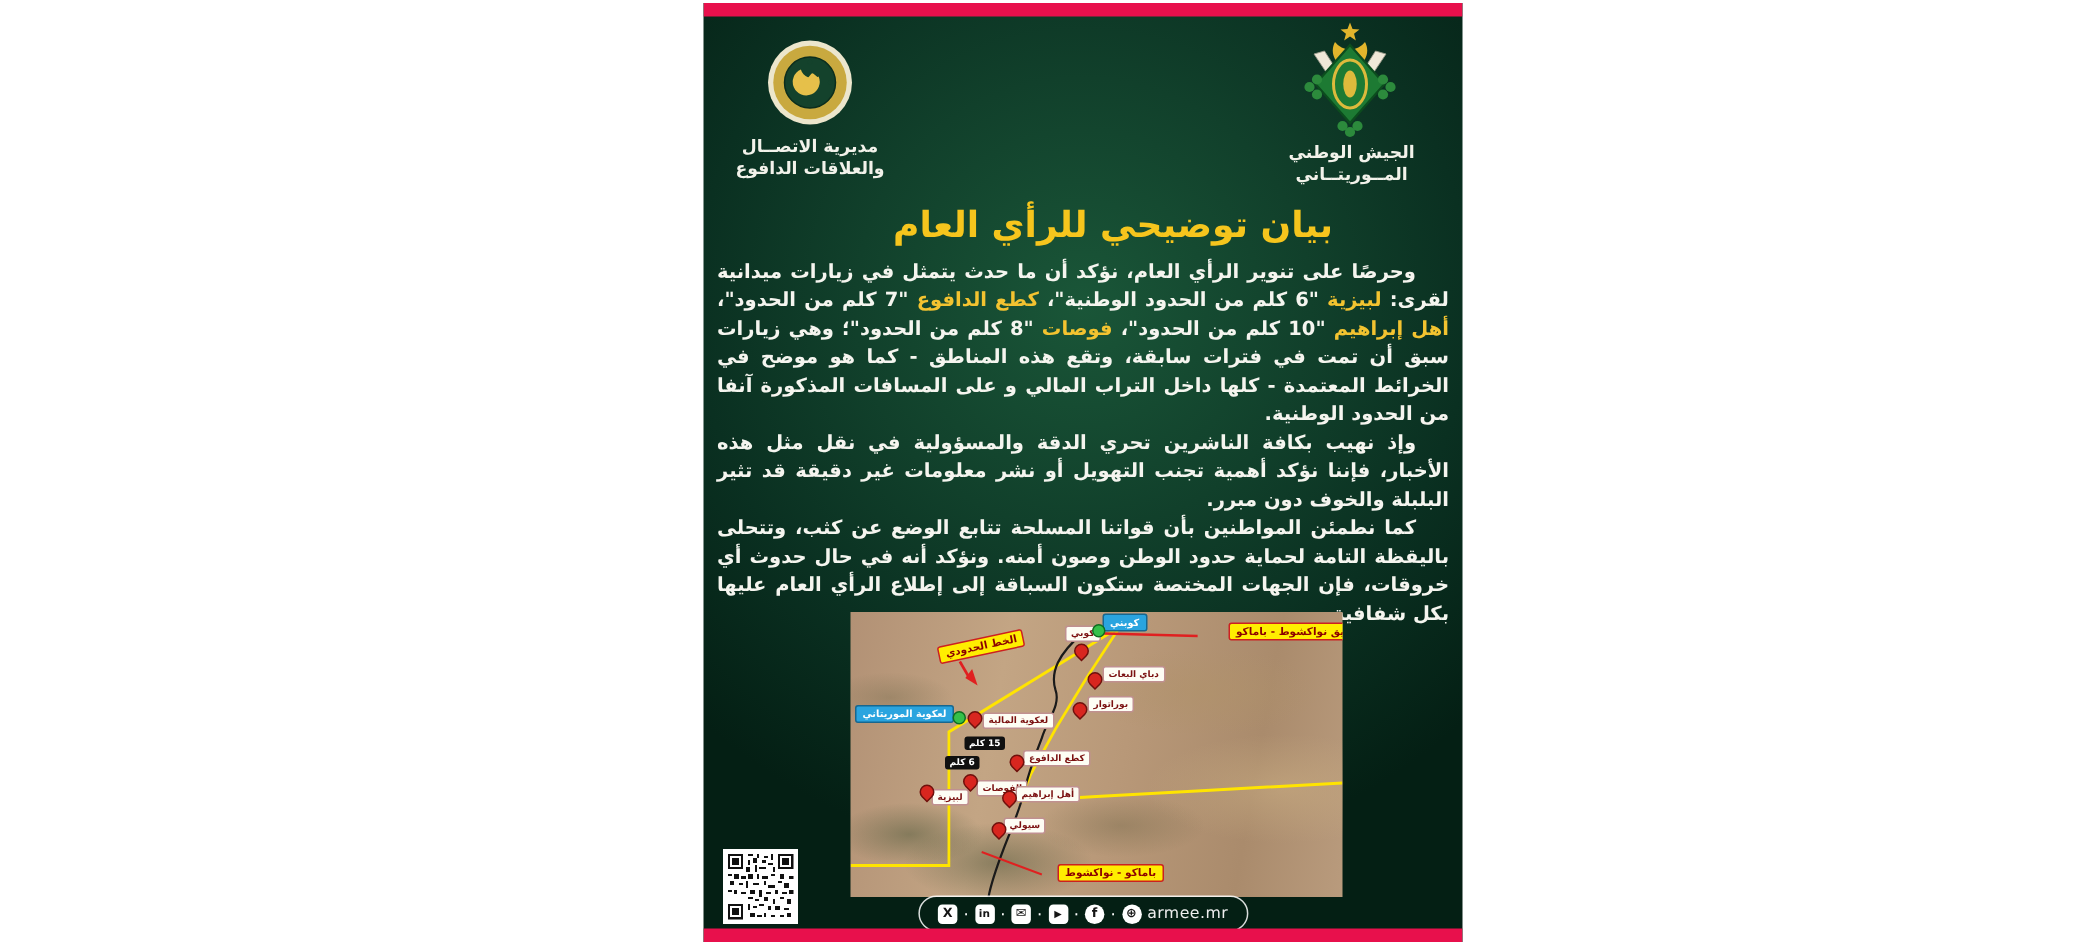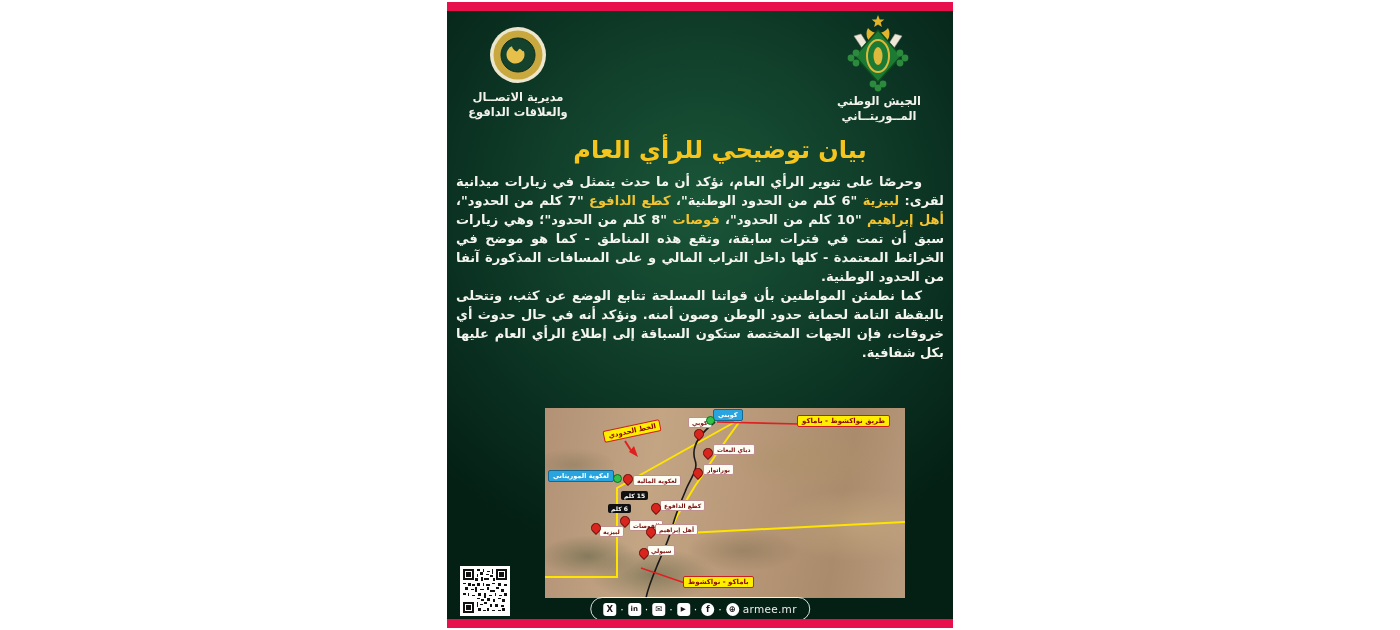--- a/index.html
+++ b/index.html
@@ -1,18 +1,18 @@
 <!DOCTYPE html>
 <html lang="ar"><head>
 <meta charset="utf-8">
 <style>
   html,body{margin:0;padding:0;}
   body{width:1400px;height:630px;background:#ffffff;position:relative;overflow:hidden;
        font-family:"DejaVu Sans", sans-serif;}
-  .card{position:absolute;left:447px;top:2px;width:506px;height:626px;overflow:hidden;
+  .card{position:absolute;left:469px;top:2px;width:506px;height:626px;overflow:hidden;
         background:radial-gradient(ellipse 75% 60% at 50% 32%, #1a5638 0%, #11402b 40%, #0a3021 68%, #041f14 100%);}
   .bar{position:absolute;left:0;right:0;height:9px;background:#e8104c;z-index:9;}
   .bar.top{top:0;} .bar.bottom{bottom:0;}
 
   
   .logo-left{position:absolute;left:42px;top:24px;width:58px;height:58px;}
   .cap{position:absolute;color:#f2f2ea;font-weight:bold;font-size:11.5px;line-height:1.3;
        text-align:center;direction:rtl;}
   .cap-left{left:8px;top:88px;width:126px;}
   .crest{position:absolute;left:398px;top:12px;width:66px;height:80px;}
@@ -22,21 +22,21 @@
          font-size:24px;font-weight:bold;direction:rtl;padding-left:40px;}
 
   
   .body-text{position:absolute;left:9px;right:9px;top:170px;color:#f5f5ef;direction:rtl;
              text-align:justify;font-size:13px;font-weight:bold;line-height:19px;}
   .body-text p{margin:0;text-indent:22px;}
   .hl{color:#f6c migliore;}
   .hl{color:#f3c330;}
 
   
-  .map{position:absolute;left:98px;top:406px;width:360px;height:190px;overflow:hidden;
+  .map{position:absolute;left:98px;top:406px;width:328px;height:190px;overflow:hidden;
        background:
         radial-gradient(70px 30px at 12% 78%, rgba(78,88,58,.5), transparent 70%),
         radial-gradient(90px 38px at 30% 88%, rgba(70,80,52,.45), transparent 70%),
         radial-gradient(60px 24px at 8% 30%, rgba(120,110,80,.4), transparent 70%),
         radial-gradient(110px 42px at 72% 28%, rgba(176,146,106,.6), transparent 70%),
         radial-gradient(130px 52px at 88% 62%, rgba(199,170,128,.6), transparent 70%),
         radial-gradient(80px 30px at 55% 75%, rgba(104,96,66,.35), transparent 70%),
         linear-gradient(100deg,#b29175,#c3a584 30%,#b89878 55%,#aa8b6c 80%,#b99b7d);}
   .map svg.lines{position:absolute;left:0;top:0;width:100%;height:100%;}
   .mlabel{position:absolute;white-space:nowrap;direction:rtl;border-radius:2px;z-index:5;}
@@ -114,20 +114,21 @@
   </div>
   <div class="cap cap-right">
     <div>الجيش الوطني</div>
     <div>المــوريتــاني</div>
   </div>
 
   <div class="title">بيان توضيحي للرأي العام</div>
 
   <div class="body-text">
     <p><span>وحرصًا على تنوير الرأي العام، نؤكد أن ما حدث يتمثل في زيارات ميدانية لقرى: </span><span class="hl">لبيزية</span><span> "6 كلم من الحدود الوطنية"، </span><span class="hl">كطع الدافوع</span><span> "7 كلم من الحدود"، </span><span class="hl">أهل إبراهيم</span><span> "10 كلم من الحدود"، </span><span class="hl">فوصات</span><span> "8 كلم من الحدود"؛ وهي زيارات سبق أن تمت في فترات سابقة، وتقع هذه المناطق - كما هو موضح في الخرائط المعتمدة - كلها داخل التراب المالي و على المسافات المذكورة آنفا من الحدود الوطنية.</span></p>
+    <p>وإذ نهيب بكافة الناشرين تحري الدقة والمسؤولية في نقل مثل هذه الأخبار، فإننا نؤكد أهمية تجنب التهويل أو نشر معلومات غير دقيقة قد تثير البلبلة والخوف دون مبرر.</p>
     <p>كما نطمئن المواطنين بأن قواتنا المسلحة تتابع الوضع عن كثب، وتتحلى باليقظة التامة لحماية حدود الوطن وصون أمنه. ونؤكد أنه في حال حدوث أي خروقات، فإن الجهات المختصة ستكون السباقة إلى إطلاع الرأي العام عليها بكل شفافية.</p>
   </div>
 
   <div class="map">
     <svg class="lines" viewBox="0 0 360 190" preserveAspectRatio="none">
       <path d="M 0 169 H 72 V 80 L 197 10" fill="none" stroke="#ffe400" stroke-width="2"></path>
       <path d="M 197 10 L 172 45 L 150 78 L 132 108 L 124 126 L 180 123 L 260 119 L 360 114" fill="none" stroke="#ffe400" stroke-width="2"></path>
       <path d="M 170 14 C 152 28 146 40 150 52 C 154 62 144 72 140 84 C 134 98 130 108 127 120 C 123 134 117 146 112 158 C 107 170 103 180 101 190" fill="none" stroke="#1a1a1a" stroke-width="1.6"></path>
       <path d="M 172 14 L 254 16" stroke="#e02020" stroke-width="1.6"></path>
       <path d="M 96 160 L 140 175" stroke="#e02020" stroke-width="1.4"></path>

